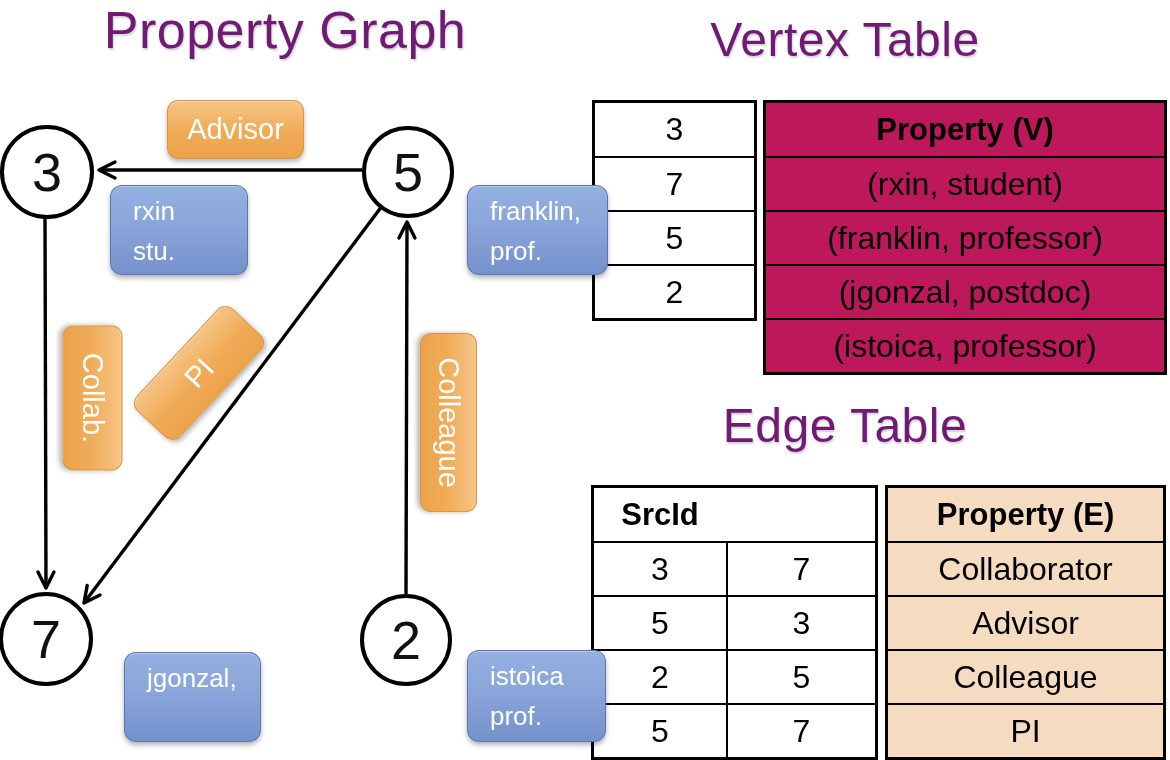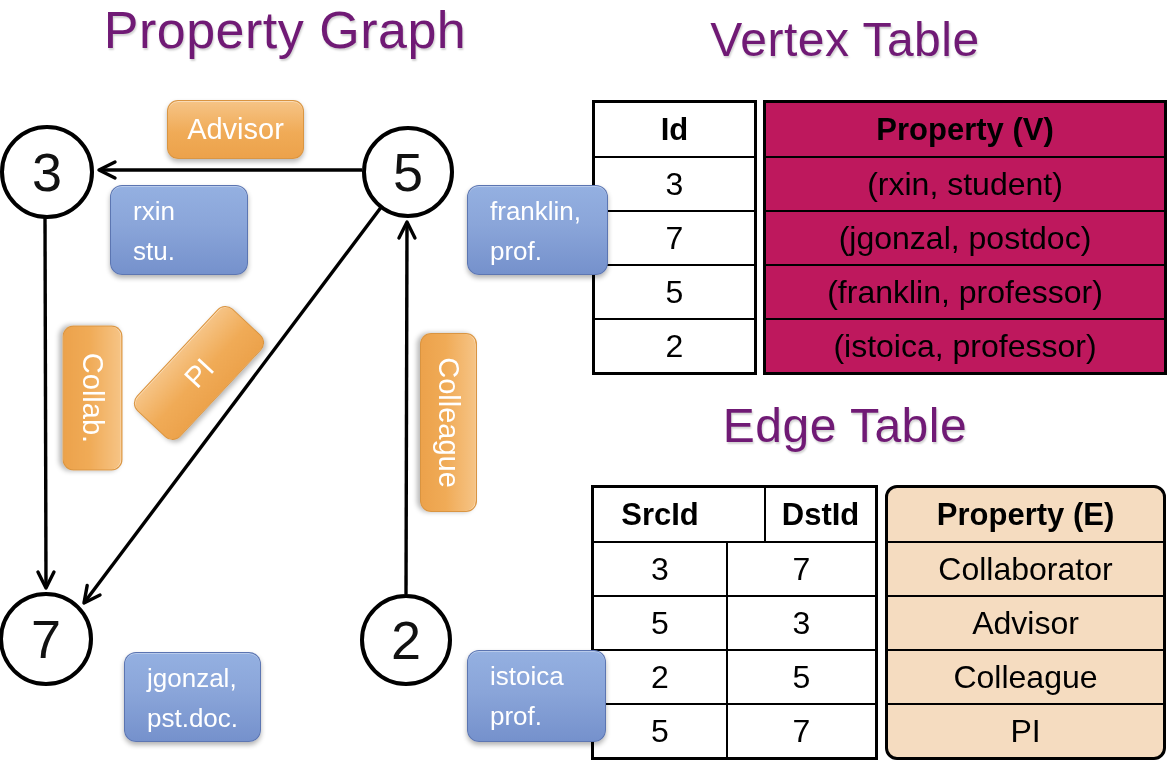--- a/index.html
+++ b/index.html
@@ -62,21 +62,21 @@
   }
   .trow {
     height:52px; display:flex; align-items:center; justify-content:center;
     border-top:2px solid #000; font-size:32px; white-space:nowrap;
   }
   .trow:first-child { border-top:none; height:53px; }
   .trow.th { font-weight:700; font-size:31px; }
   .vt-left  { left:592px; top:100px; width:165px; }
   .vt-right { left:763px; top:100px; width:404px; background:#be185d; }
   .et-left  { left:591px; top:485px; width:287px; }
-  .et-right { left:885px; top:485px; width:281px; background:#f5dcc0;border-radius:12px; }
+  .et-right { left:885px; top:485px; width:281px; background:#f5dcc0; }
   .erow { display:grid; grid-template-columns:132px 1fr; border-top:2px solid #000;
           height:52px; font-size:32px; }
   .erow:first-child { border-top:none; height:53px; }
   .erow.th { font-weight:700; font-size:31px;gap:38px; }
   .ecell { display:flex; align-items:center; justify-content:center; }
   .ecell.c2 { border-left:2px solid #000; }
 </style>
 </head>
 <body>
 
@@ -114,52 +114,49 @@
   <div class="vprop vp-rxin">
     <div>rxin</div>
     <div>stu.</div>
   </div>
   <div class="vprop vp-franklin">
     <div>franklin,</div>
     <div>prof.</div>
   </div>
   <div class="vprop vp-jgonzal">
     <div>jgonzal,</div>
-    <div>pst.doc.</div>
   </div>
   <div class="vprop vp-istoica">
     <div>istoica</div>
     <div>prof.</div>
   </div>
 
   <div class="elabel el-advisor">Advisor</div>
   <div class="elabel el-collab">Collab.</div>
   <div class="elabel el-pi">PI</div>
   <div class="elabel el-colleague">Colleague</div>
 
   <div class="tbl vt-left">
-    <div class="trow th">Id</div>
     <div class="trow">3</div>
     <div class="trow">7</div>
     <div class="trow">5</div>
     <div class="trow">2</div>
   </div>
 
   <div class="tbl vt-right">
     <div class="trow th">Property (V)</div>
     <div class="trow">(rxin, student)</div>
+    <div class="trow">(franklin, professor)</div>
     <div class="trow">(jgonzal, postdoc)</div>
-    <div class="trow">(franklin, professor)</div>
     <div class="trow">(istoica, professor)</div>
   </div>
 
   <div class="tbl et-left">
     <div class="erow th">
       <div class="ecell">SrcId</div>
-      <div class="ecell c2">DstId</div>
     </div>
     <div class="erow">
       <div class="ecell">3</div>
       <div class="ecell c2">7</div>
     </div>
     <div class="erow">
       <div class="ecell">5</div>
       <div class="ecell c2">3</div>
     </div>
     <div class="erow">

